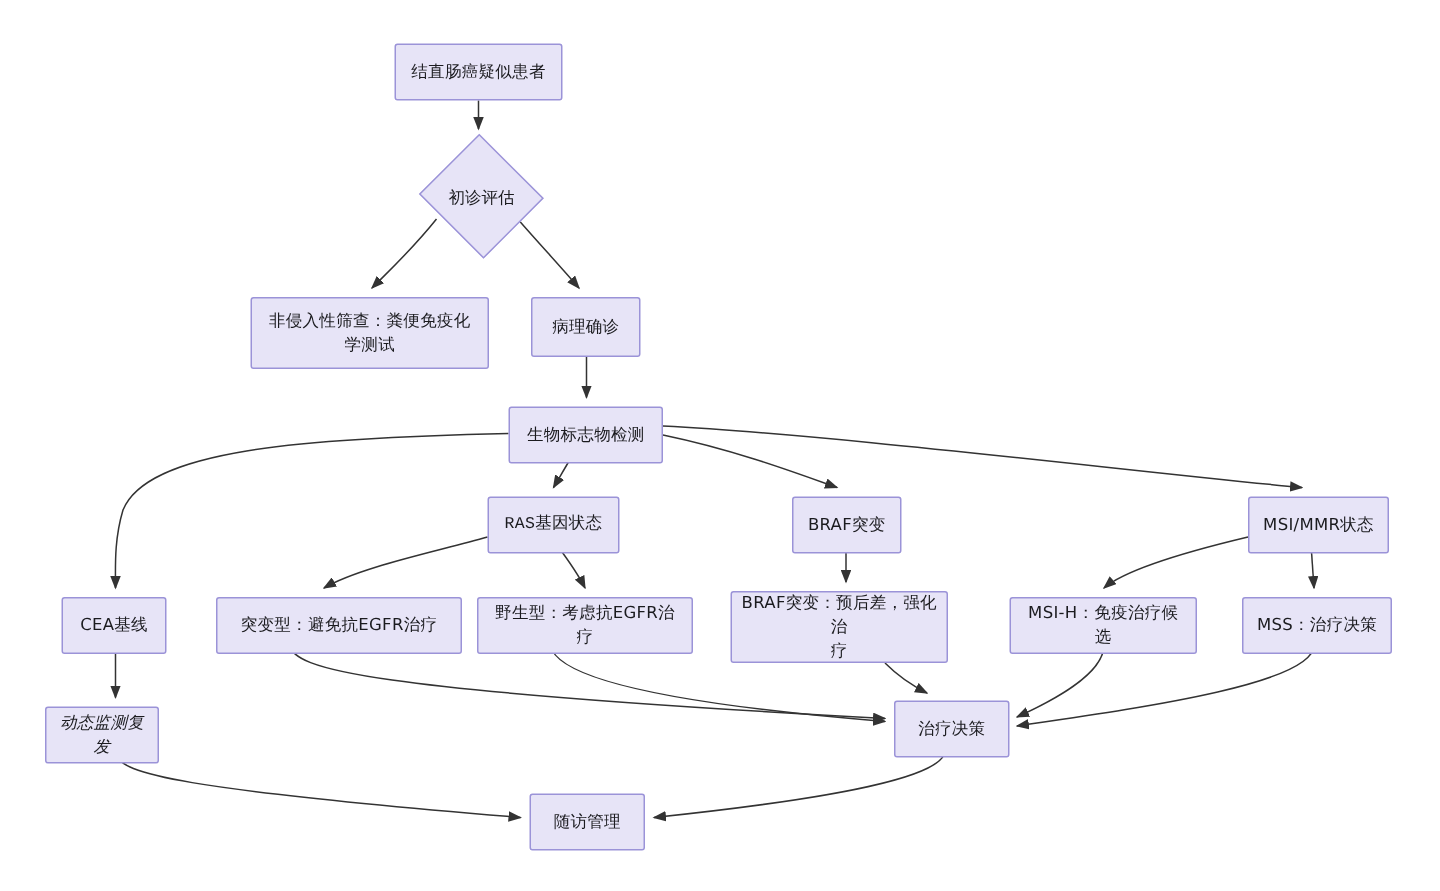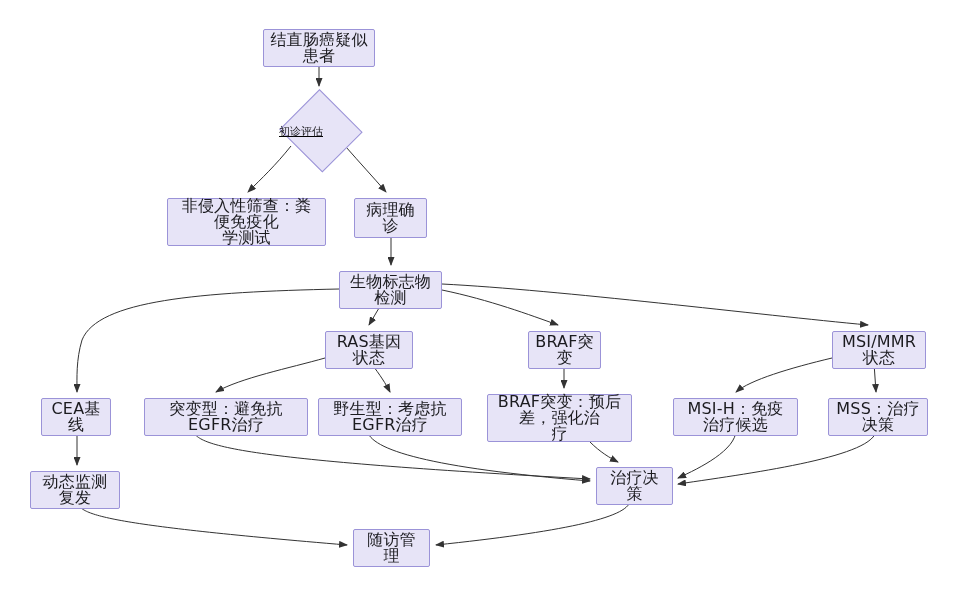--- a/index.html
+++ b/index.html
@@ -29,36 +29,35 @@
     position: absolute;
     box-sizing: border-box;
     background: #e7e4f7;
     border: 1px solid #9b93d8;
     border-radius: 2px;
     display: flex;
     align-items: center;
     justify-content: center;
     text-align: center;
     color: #1b1b1f;
-    font-size: 16px;
+    font-size: 11px;
     line-height: 16px;
     padding: 18px 6px;
     letter-spacing: 0.2px;
   }
   .node-label {
     display: block;
     white-space: pre-line;
   }
   .decision {
     position: absolute;
     box-sizing: border-box;
     display: flex;
     align-items: center;
-    justify-content: flex-start;
-    text-decoration: underline;
+    justify-content: center;
   }
   .decision .diamond-shape {
     position: absolute;
     left: 50%;
     top: 50%;
     width: 70.7%;
     height: 70.7%;
     transform: translate(-50%, -50%) rotate(45deg);
     background: #e7e4f7;
     border: 1px solid #9b93d8;
@@ -119,21 +118,21 @@
       <div class="node" style="left: 167px; top: 198px; width: 159px; height: 48px;">
         <span class="node-label">非侵入性筛查：粪便免疫化
 学测试</span>
       </div>
       <div class="node" style="left: 354px; top: 198px; width: 73px; height: 40px;">
         <span class="node-label">病理确诊</span>
       </div>
       <div class="node" style="left: 339px; top: 271px; width: 103px; height: 32px;">
         <span class="node-label">生物标志物检测</span>
       </div>
-      <div class="node" style="left: 325px; top: 331px; width: 88px; height: 32px;">
+      <div class="node" style="left: 325px; top: 331px; width: 88px; height: 32px; font-family: Liberation Mono, monospace;">
         <span class="node-label">RAS基因状态</span>
       </div>
       <div class="node" style="left: 528px; top: 331px; width: 73px; height: 32px;">
         <span class="node-label">BRAF突变</span>
       </div>
       <div class="node" style="left: 832px; top: 331px; width: 94px; height: 32px;">
         <span class="node-label">MSI/MMR状态</span>
       </div>
       <div class="node" style="left: 41px; top: 398px; width: 70px; height: 32px;">
         <span class="node-label">CEA基线</span>
@@ -147,21 +146,21 @@
       <div class="node" style="left: 487px; top: 394px; width: 145px; height: 48px;">
         <span class="node-label">BRAF突变：预后差，强化治
 疗</span>
       </div>
       <div class="node" style="left: 673px; top: 398px; width: 125px; height: 32px;">
         <span class="node-label">MSI-H：免疫治疗候选</span>
       </div>
       <div class="node" style="left: 828px; top: 398px; width: 100px; height: 32px;">
         <span class="node-label">MSS：治疗决策</span>
       </div>
-      <div class="node" style="left: 30px; top: 471px; width: 90px; height: 32px;">
+      <div class="node" style="left: 30px; top: 471px; width: 76px; height: 32px; font-style: italic;">
         <span class="node-label">动态监测复发</span>
       </div>
       <div class="node" style="left: 596px; top: 467px; width: 77px; height: 34px;">
         <span class="node-label">治疗决策</span>
       </div>
       <div class="node" style="left: 353px; top: 529px; width: 77px; height: 34px;">
         <span class="node-label">随访管理</span>
       </div>
     </div>
 

